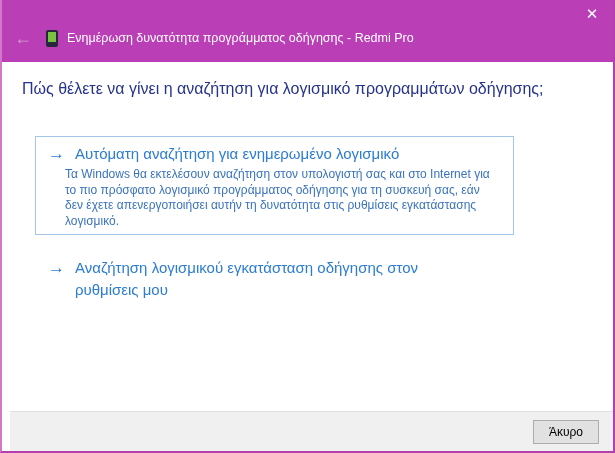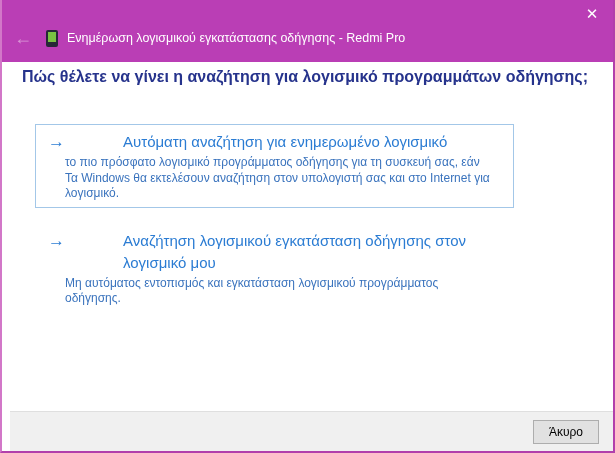--- a/index.html
+++ b/index.html
@@ -23,37 +23,37 @@
     position:relative;width:12px;height:17px;margin-left:10px;margin-right:9px;
     background:#262738;border-radius:2px;
   }
   .device-icon .screen{
     position:absolute;left:2px;top:2px;width:8px;height:10px;background:#79c143;
   }
   .titlebar-text{color:#ffffff;font-size:12.5px;white-space:nowrap;}
   
   .content{position:relative;height:347px;background:#fff;}
   .heading{
-    margin:0;padding:6px 20px 0 20px;font-size:16px;font-weight:bold;
+    margin:0;padding:18px 20px 0 20px;font-size:16px;font-weight:normal;
     color:#26338c;letter-spacing:0;
   }
   .option{
     box-sizing:border-box;margin-left:33px;width:479px;
     padding:6px 12px 5px 12px;background:#fff;cursor:pointer;
   }
   .option.bordered{border:1px solid #a3c7e8;}
   .option.plain{border:1px solid transparent;}
   .option1{margin-top:38px;}
   .option2{margin-top:15px;}
   .option-head{display:flex;}
   .cl-arrow{
     flex:0 0 27px;color:#2b7cd3;font-size:17px;line-height:22px;
   }
   .option-title{font-size:15px;line-height:22px;color:#2b7cd3;}
-  .option-title div{white-space:nowrap;margin-left:48px;}
+  .option-title div{white-space:nowrap;}
   .option-note{
     margin-left:17px;margin-top:2px;font-size:12px;line-height:15.5px;color:#3a73bd;
   }
   .option-note div{white-space:nowrap;}
   
   .footer{
     position:absolute;left:8px;right:0;bottom:0;height:40px;background:#f0f0f0;
     border-top:1px solid #dfdfdf;display:flex;align-items:center;justify-content:flex-end;
     padding-right:14px;box-sizing:border-box;
   }
@@ -68,52 +68,49 @@
 
 <div class="window">
 
   <div class="titlebar">
     <div class="close-btn">✕</div>
     <div class="nav-row">
       <span class="back-icon">←</span>
       <span class="device-icon">
         <span class="screen"></span>
       </span>
-      <span class="titlebar-text">Ενημέρωση λογισμικού εγκατάστασης οδήγησης - Redmi Pro</span>
+      <span class="titlebar-text">Ενημέρωση δυνατότητα προγράμματος οδήγησης - Redmi Pro</span>
     </div>
   </div>
 
   <div class="content">
     <h1 class="heading">Πώς θέλετε να γίνει η αναζήτηση για λογισμικό προγραμμάτων οδήγησης;</h1>
 
     <div class="option bordered option1">
       <div class="option-head">
         <span class="cl-arrow">→</span>
         <span class="option-title">
           <div>Αυτόματη αναζήτηση για ενημερωμένο λογισμικό</div>
         </span>
       </div>
       <div class="option-note">
+        <div>Τα Windows θα εκτελέσουν αναζήτηση στον υπολογιστή σας και στο Internet για</div>
         <div>το πιο πρόσφατο λογισμικό προγράμματος οδήγησης για τη συσκευή σας, εάν</div>
-        <div>Τα Windows θα εκτελέσουν αναζήτηση στον υπολογιστή σας και στο Internet για</div>
+        <div>δεν έχετε απενεργοποιήσει αυτήν τη δυνατότητα στις ρυθμίσεις εγκατάστασης</div>
         <div>λογισμικό.</div>
       </div>
     </div>
 
     <div class="option plain option2">
       <div class="option-head">
         <span class="cl-arrow">→</span>
         <span class="option-title">
           <div>Αναζήτηση λογισμικού εγκατάσταση οδήγησης στον</div>
-          <div>λογισμικό μου</div>
+          <div>ρυθμίσεις μου</div>
         </span>
-      </div>
-      <div class="option-note">
-        <div>Μη αυτόματος εντοπισμός και εγκατάσταση λογισμικού προγράμματος</div>
-        <div>οδήγησης.</div>
       </div>
     </div>
   </div>
 
   <div class="footer">
     <button class="btn">Άκυρο</button>
   </div>
 
 </div>
 

